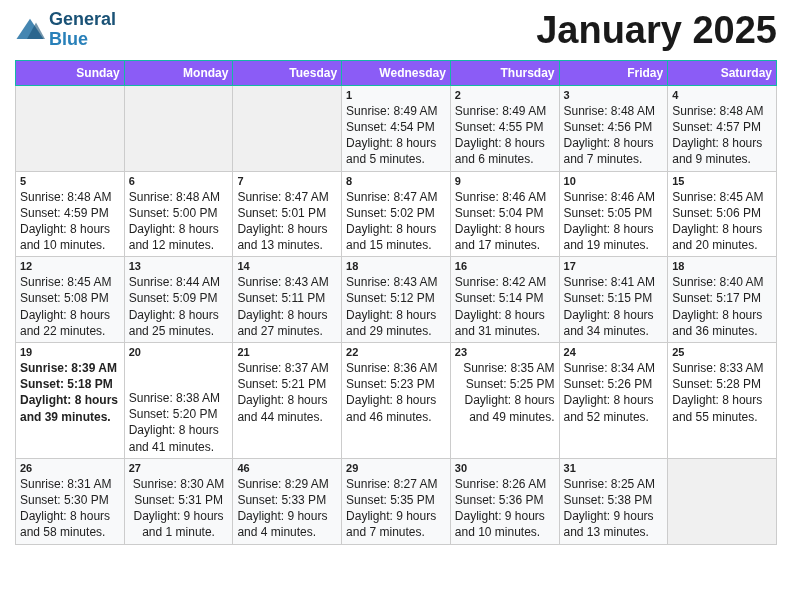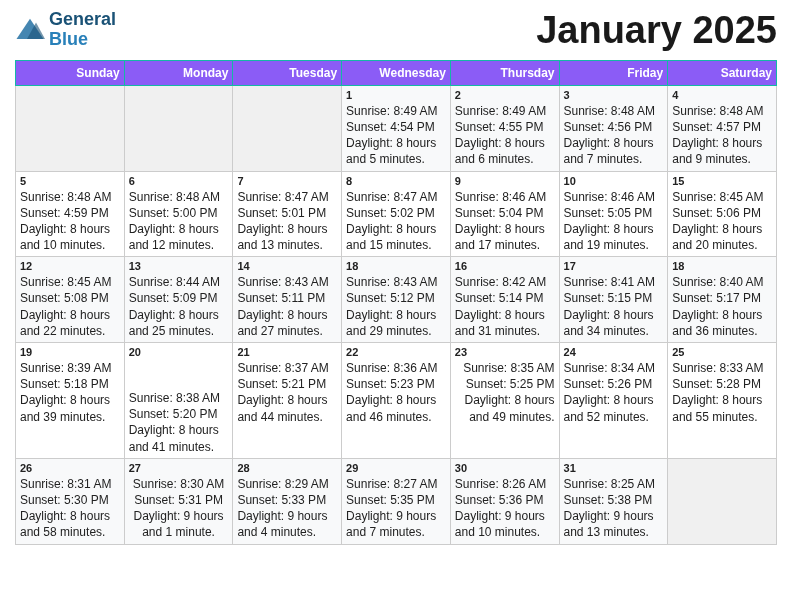--- a/index.html
+++ b/index.html
@@ -258,21 +258,21 @@
             <span class="day-num">18</span>
             <div class="day-info" style="white-space: pre-line;">Sunrise: 8:40 AM
 Sunset: 5:17 PM
 Daylight: 8 hours
 and 36 minutes.</div>
           </td>
         </tr>
         <tr>
           <td>
             <span class="day-num">19</span>
-            <div class="day-info" style="white-space: pre-line;">Sunrise: 8:39 AM
+            <div class="day-info" style="white-space: pre-line; font-weight: bold;">Sunrise: 8:39 AM
 Sunset: 5:18 PM
 Daylight: 8 hours
 and 39 minutes.</div>
           </td>
           <td>
             <span class="day-num">20</span>
             <div class="day-info" style="white-space: pre-line; margin-top: 32px;">Sunrise: 8:38 AM
 Sunset: 5:20 PM
 Daylight: 8 hours
 and 41 minutes.</div>
@@ -322,21 +322,21 @@
 and 58 minutes.</div>
           </td>
           <td>
             <span class="day-num">27</span>
             <div class="day-info" style="white-space: pre-line; text-align: center;">Sunrise: 8:30 AM
 Sunset: 5:31 PM
 Daylight: 9 hours
 and 1 minute.</div>
           </td>
           <td>
-            <span class="day-num">28</span>
+            <span class="day-num">46</span>
             <div class="day-info" style="white-space: pre-line;">Sunrise: 8:29 AM
 Sunset: 5:33 PM
 Daylight: 9 hours
 and 4 minutes.</div>
           </td>
           <td>
             <span class="day-num">29</span>
             <div class="day-info" style="white-space: pre-line;">Sunrise: 8:27 AM
 Sunset: 5:35 PM
 Daylight: 9 hours

